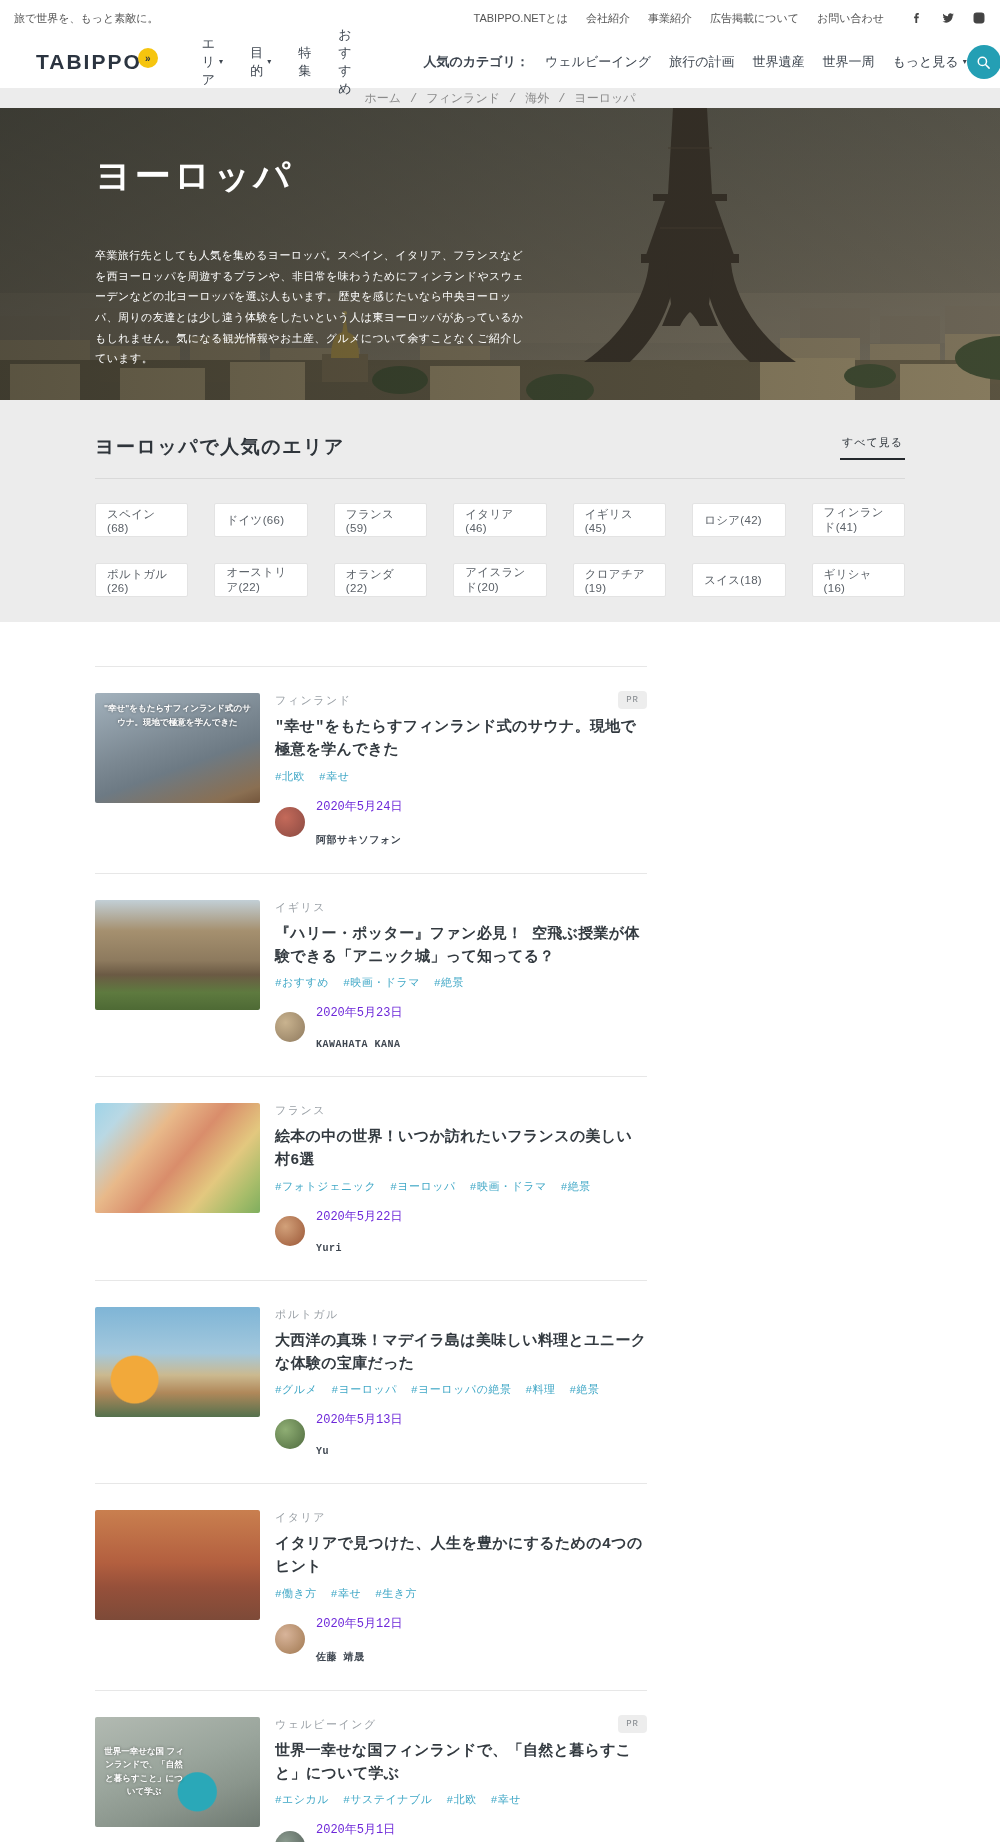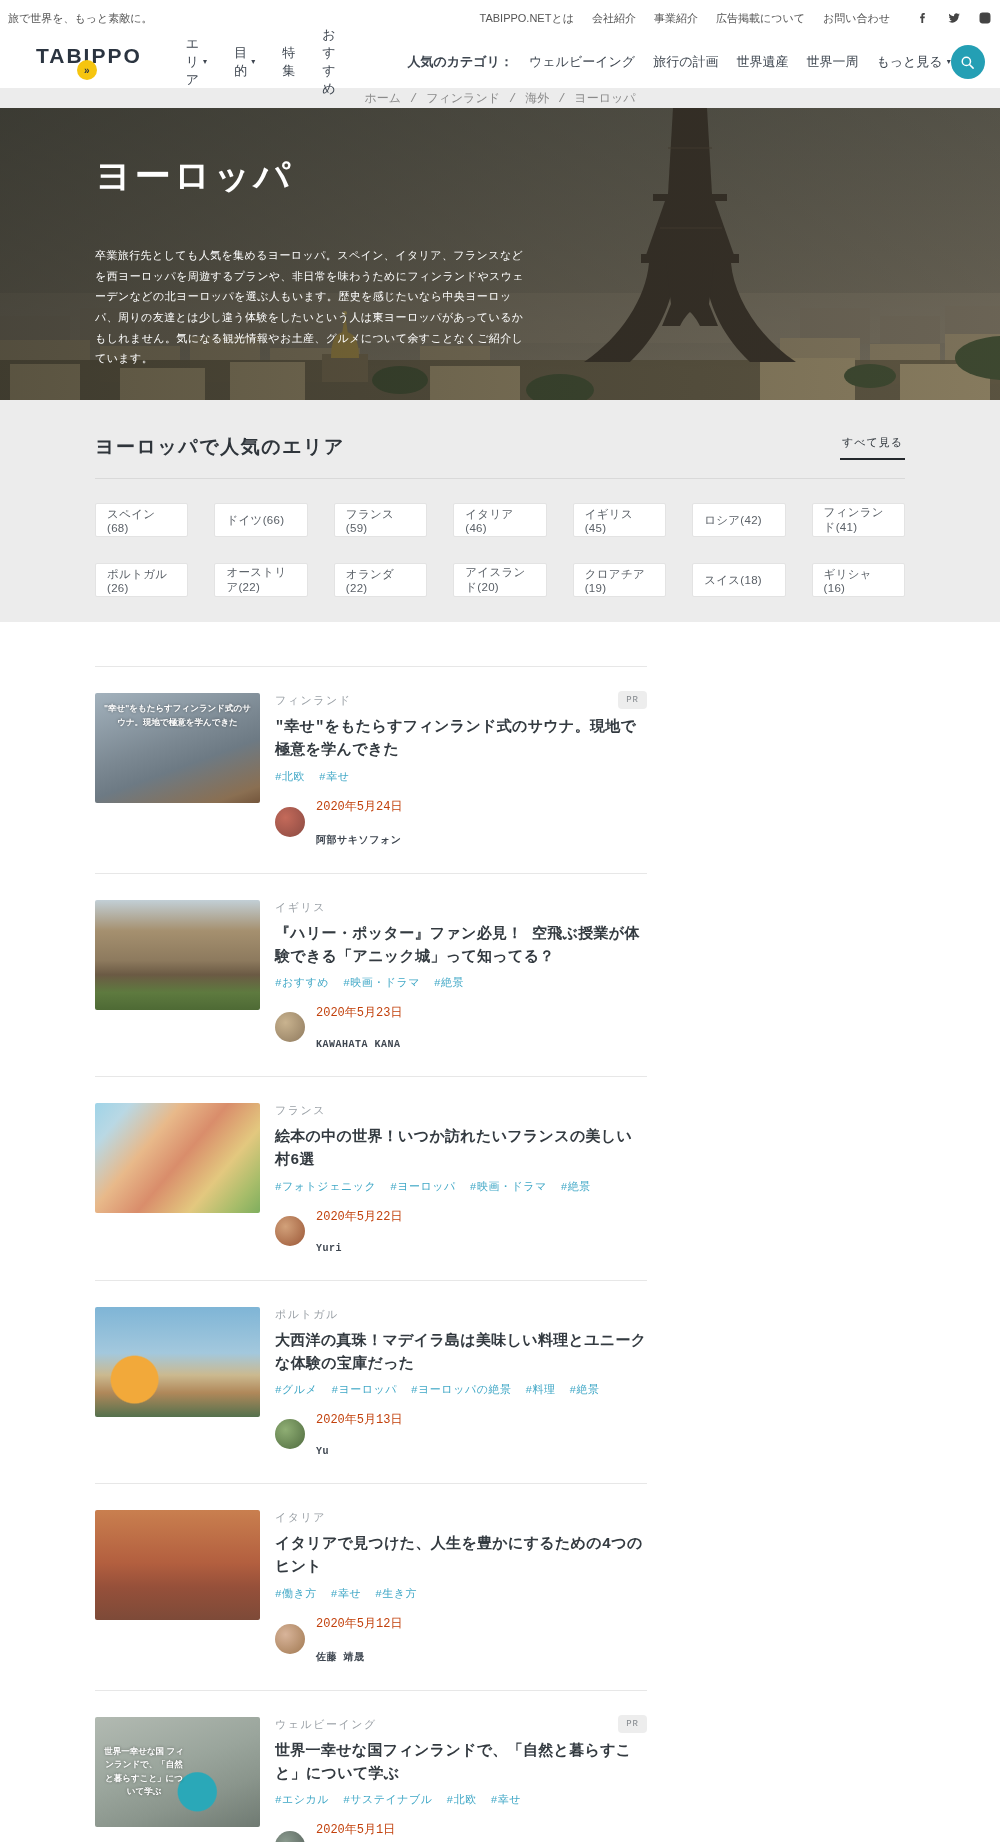--- a/index.html
+++ b/index.html
@@ -1,29 +1,29 @@
 <!DOCTYPE html>
 <html><head>
 <meta charset="utf-8">
 <style>
   html,body{margin:0;padding:0;overflow:hidden;}
   body{width:1000px;height:1842px;background:#fff;color:#333;
        font-family:"Liberation Sans","DejaVu Sans",sans-serif;position:relative;}
   
   .topbar{height:36px;display:flex;align-items:center;justify-content:space-between;
-          padding:0 8px;font-size:11px;color:#555;background:#fff;}
+          padding:0 14px;font-size:11px;color:#555;background:#fff;}
   .topbar-right{display:flex;align-items:center;gap:18px;}
   .topbar-link{cursor:pointer;color:#555;}
   .social-wrap{display:flex;align-items:center;gap:17px;margin-left:8px;}
   .social-icon{width:14px;height:14px;color:#444;display:inline-flex;}
   .social-icon svg{width:14px;height:14px;fill:#444;}
   
   .header{height:52px;display:flex;align-items:center;padding:0 18px 0 36px;
           border-bottom:1px solid #ececec;background:#fff;}
-  .logo{display:flex;align-items:center;cursor:pointer;flex-direction:column;}
+  .logo{display:flex;align-items:center;cursor:pointer;}
   .logo-text{font-size:21px;font-weight:bold;letter-spacing:2px;color:#2b3440;}
   .logo-badge{width:20px;height:20px;border-radius:50%;background:#f6c50f;margin-left:-4px;
               margin-top:-8px;display:flex;align-items:center;justify-content:center;
               font-size:10px;color:#2b3440;font-weight:bold;}
   .nav{display:flex;gap:27px;margin-left:44px;font-size:13px;color:#3e4650;}
   .nav-item{cursor:pointer;display:flex;align-items:center;gap:4px;}
   .caret{font-size:8px;color:#3e4650;line-height:1;}
   .header-divider{width:1px;height:30px;background:#e2e2e2;margin:0 30px 0 42px;}
   .popular-label{font-weight:bold;font-size:13px;color:#3e4650;margin-right:16px;white-space:nowrap;}
   .cat-links{display:flex;gap:18px;font-size:13px;color:#3e4650;align-items:center;}
@@ -62,21 +62,21 @@
   .post-body{margin-left:15px;flex:1;position:relative;min-width:0;font-family:Liberation Mono, monospace;}
   .post-cat{font-size:11px;color:#9aa0a6;letter-spacing:1.5px;}
   .pr-badge{position:absolute;top:-2px;right:0;background:#ededed;color:#82878c;font-size:9px;
             padding:4px 8px;border-radius:4px;letter-spacing:1px;}
   .post-title{font-size:15px;font-weight:bold;color:#333a40;line-height:1.55;margin:8px 0 6px;
               letter-spacing:.3px;}
   .post-tags{display:flex;flex-wrap:wrap;gap:4px 14px;font-size:11px;color:#3fa7c6;letter-spacing:.5px;}
   .post-tag{cursor:pointer;}
   .post-meta{display:flex;align-items:center;gap:11px;margin-top:14px;}
   .avatar{width:30px;height:30px;border-radius:50%;flex:none;}
-  .meta-date{font-size:12px;color:#c2410c;text-align:right;}
+  .meta-date{font-size:12px;color:#6d28d9;text-align:right;}
   .meta-author{font-size:10px;font-weight:bold;color:#3e4650;margin-top:18px;letter-spacing:.5px;}
   
   .thumb-0{background:linear-gradient(160deg,#a3b2bd 0%,#7b8892 45%,#6d7a84 62%,#8a6f52 90%,#74563c 100%);}
   .thumb-1{background:linear-gradient(180deg,#c2cfd6 0%,#a5906f 28%,#8d7a5e 55%,#6b5a44 68%,#5e7a3f 84%,#4e6a35 100%);}
   .thumb-2{background:linear-gradient(130deg,#9fd4e8 0%,#b9d8e4 14%,#e8b98a 34%,#d98d6b 52%,#e3c87f 72%,#a8bd6a 88%,#7fae5e 100%);}
   .thumb-3{background:radial-gradient(circle at 24% 66%,#f2a93a 0 16%,rgba(242,169,58,0) 17%),
              linear-gradient(180deg,#7fb5d6 0%,#a3c8dd 42%,#cbb98f 62%,#b0885a 78%,#54714d 100%);}
   .thumb-4{background:linear-gradient(180deg,#c97f4f 0%,#b35f3f 48%,#96503a 70%,#7d4a38 100%);}
   .thumb-5{background:radial-gradient(circle at 62% 68%,#2aa8b8 0 15%,rgba(42,168,184,0) 16%),
              linear-gradient(160deg,#b2bab2 0%,#9aa59c 45%,#8a958c 70%,#6f7a72 100%);}

